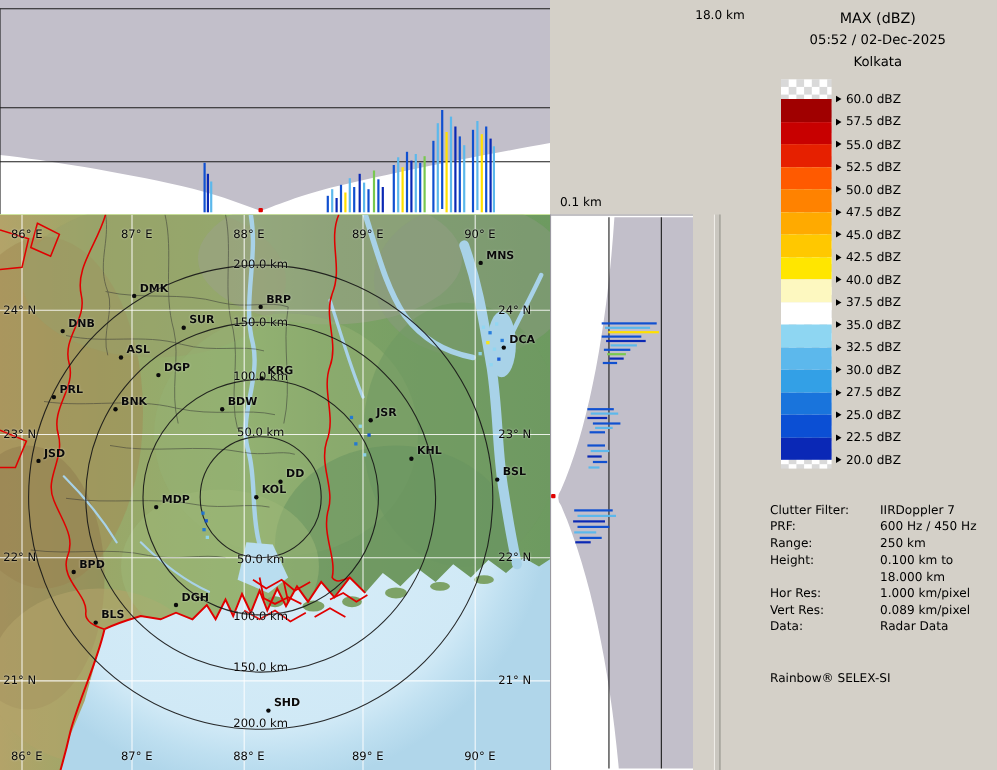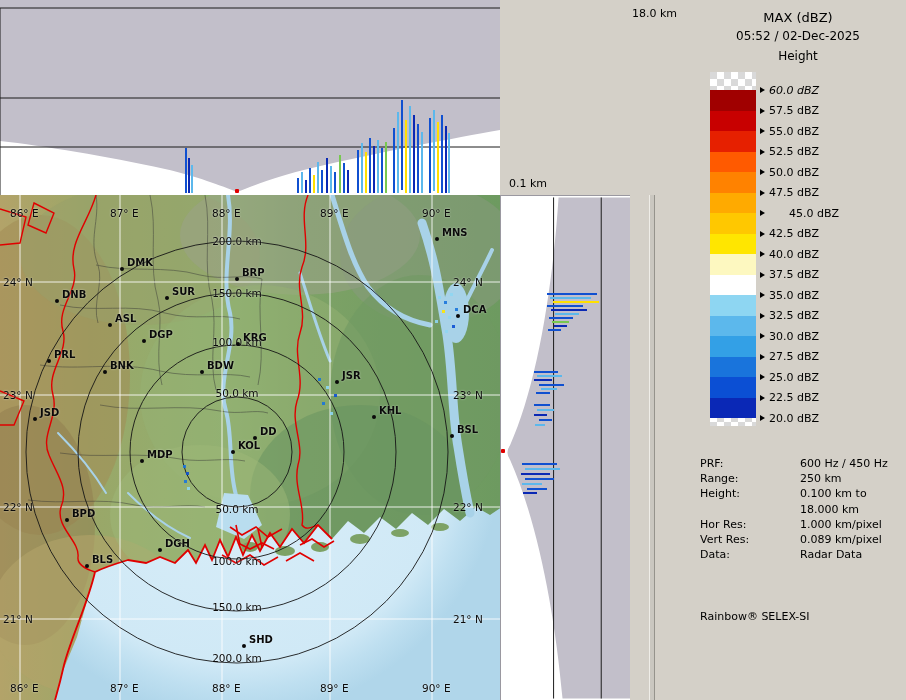--- a/index.html
+++ b/index.html
@@ -386,42 +386,42 @@
   </div>
 
   <div id="top-height-label">18.0 km</div>
   <div id="side-height-label">0.1 km</div>
   <div id="panel-divider"></div>
 
   <div id="legend-panel">
     <div id="legend-header">
       <div id="legend-title">MAX (dBZ)</div>
       <div id="legend-datetime">05:52 / 02-Dec-2025</div>
-      <div id="legend-station">Height</div>
+      <div id="legend-station">Kolkata</div>
     </div>
     <div id="swatch">
         <div class="band" style="top: 18px; background: rgb(160, 0, 0);"></div>
         <div class="band" style="top: 38.5px; background: rgb(200, 0, 0);"></div>
         <div class="band" style="top: 59px; background: rgb(230, 32, 0);"></div>
         <div class="band" style="top: 79.5px; background: rgb(255, 90, 0);"></div>
         <div class="band" style="top: 100px; background: rgb(255, 130, 0);"></div>
         <div class="band" style="top: 120.5px; background: rgb(255, 170, 0);"></div>
         <div class="band" style="top: 141px; background: rgb(255, 200, 0);"></div>
         <div class="band" style="top: 161.5px; background: rgb(255, 230, 0);"></div>
         <div class="band" style="top: 182px; background: rgb(253, 248, 192);"></div>
         <div class="band" style="top: 202.5px; background: rgb(255, 255, 255);"></div>
         <div class="band" style="top: 223px; background: rgb(142, 214, 242);"></div>
         <div class="band" style="top: 243.5px; background: rgb(92, 184, 236);"></div>
         <div class="band" style="top: 264px; background: rgb(51, 160, 230);"></div>
         <div class="band" style="top: 284.5px; background: rgb(25, 116, 220);"></div>
         <div class="band" style="top: 305px; background: rgb(11, 79, 212);"></div>
         <div class="band" style="top: 325.5px; background: rgb(10, 40, 182);"></div>
       </div>
     <div id="legend-scale-labels">
-        <div class="scale-row" style="top: 10px; font-style: italic;">
+        <div class="scale-row" style="top: 10px;">
           <div class="tri"></div>
           <div class="scale-text">60.0 dBZ</div>
         </div>
         <div class="scale-row" style="top: 30.5px;">
           <div class="tri"></div>
           <div class="scale-text">57.5 dBZ</div>
         </div>
         <div class="scale-row" style="top: 51px;">
           <div class="tri"></div>
           <div class="scale-text">55.0 dBZ</div>
@@ -431,21 +431,21 @@
           <div class="scale-text">52.5 dBZ</div>
         </div>
         <div class="scale-row" style="top: 92px;">
           <div class="tri"></div>
           <div class="scale-text">50.0 dBZ</div>
         </div>
         <div class="scale-row" style="top: 112.5px;">
           <div class="tri"></div>
           <div class="scale-text">47.5 dBZ</div>
         </div>
-        <div class="scale-row" style="top: 133px; gap: 20px;">
+        <div class="scale-row" style="top: 133px;">
           <div class="tri"></div>
           <div class="scale-text">45.0 dBZ</div>
         </div>
         <div class="scale-row" style="top: 153.5px;">
           <div class="tri"></div>
           <div class="scale-text">42.5 dBZ</div>
         </div>
         <div class="scale-row" style="top: 174px;">
           <div class="tri"></div>
           <div class="scale-text">40.0 dBZ</div>
@@ -477,20 +477,24 @@
         <div class="scale-row" style="top: 317.5px;">
           <div class="tri"></div>
           <div class="scale-text">22.5 dBZ</div>
         </div>
         <div class="scale-row" style="top: 338px;">
           <div class="tri"></div>
           <div class="scale-text">20.0 dBZ</div>
         </div>
       </div>
     <div id="info-rows">
+        <div class="info-row">
+          <div class="info-label">Clutter Filter:</div>
+          <div class="info-value">IIRDoppler 7</div>
+        </div>
         <div class="info-row">
           <div class="info-label">PRF:</div>
           <div class="info-value">600 Hz / 450 Hz</div>
         </div>
         <div class="info-row">
           <div class="info-label">Range:</div>
           <div class="info-value">250 km</div>
         </div>
         <div class="info-row">
           <div class="info-label">Height:</div>

